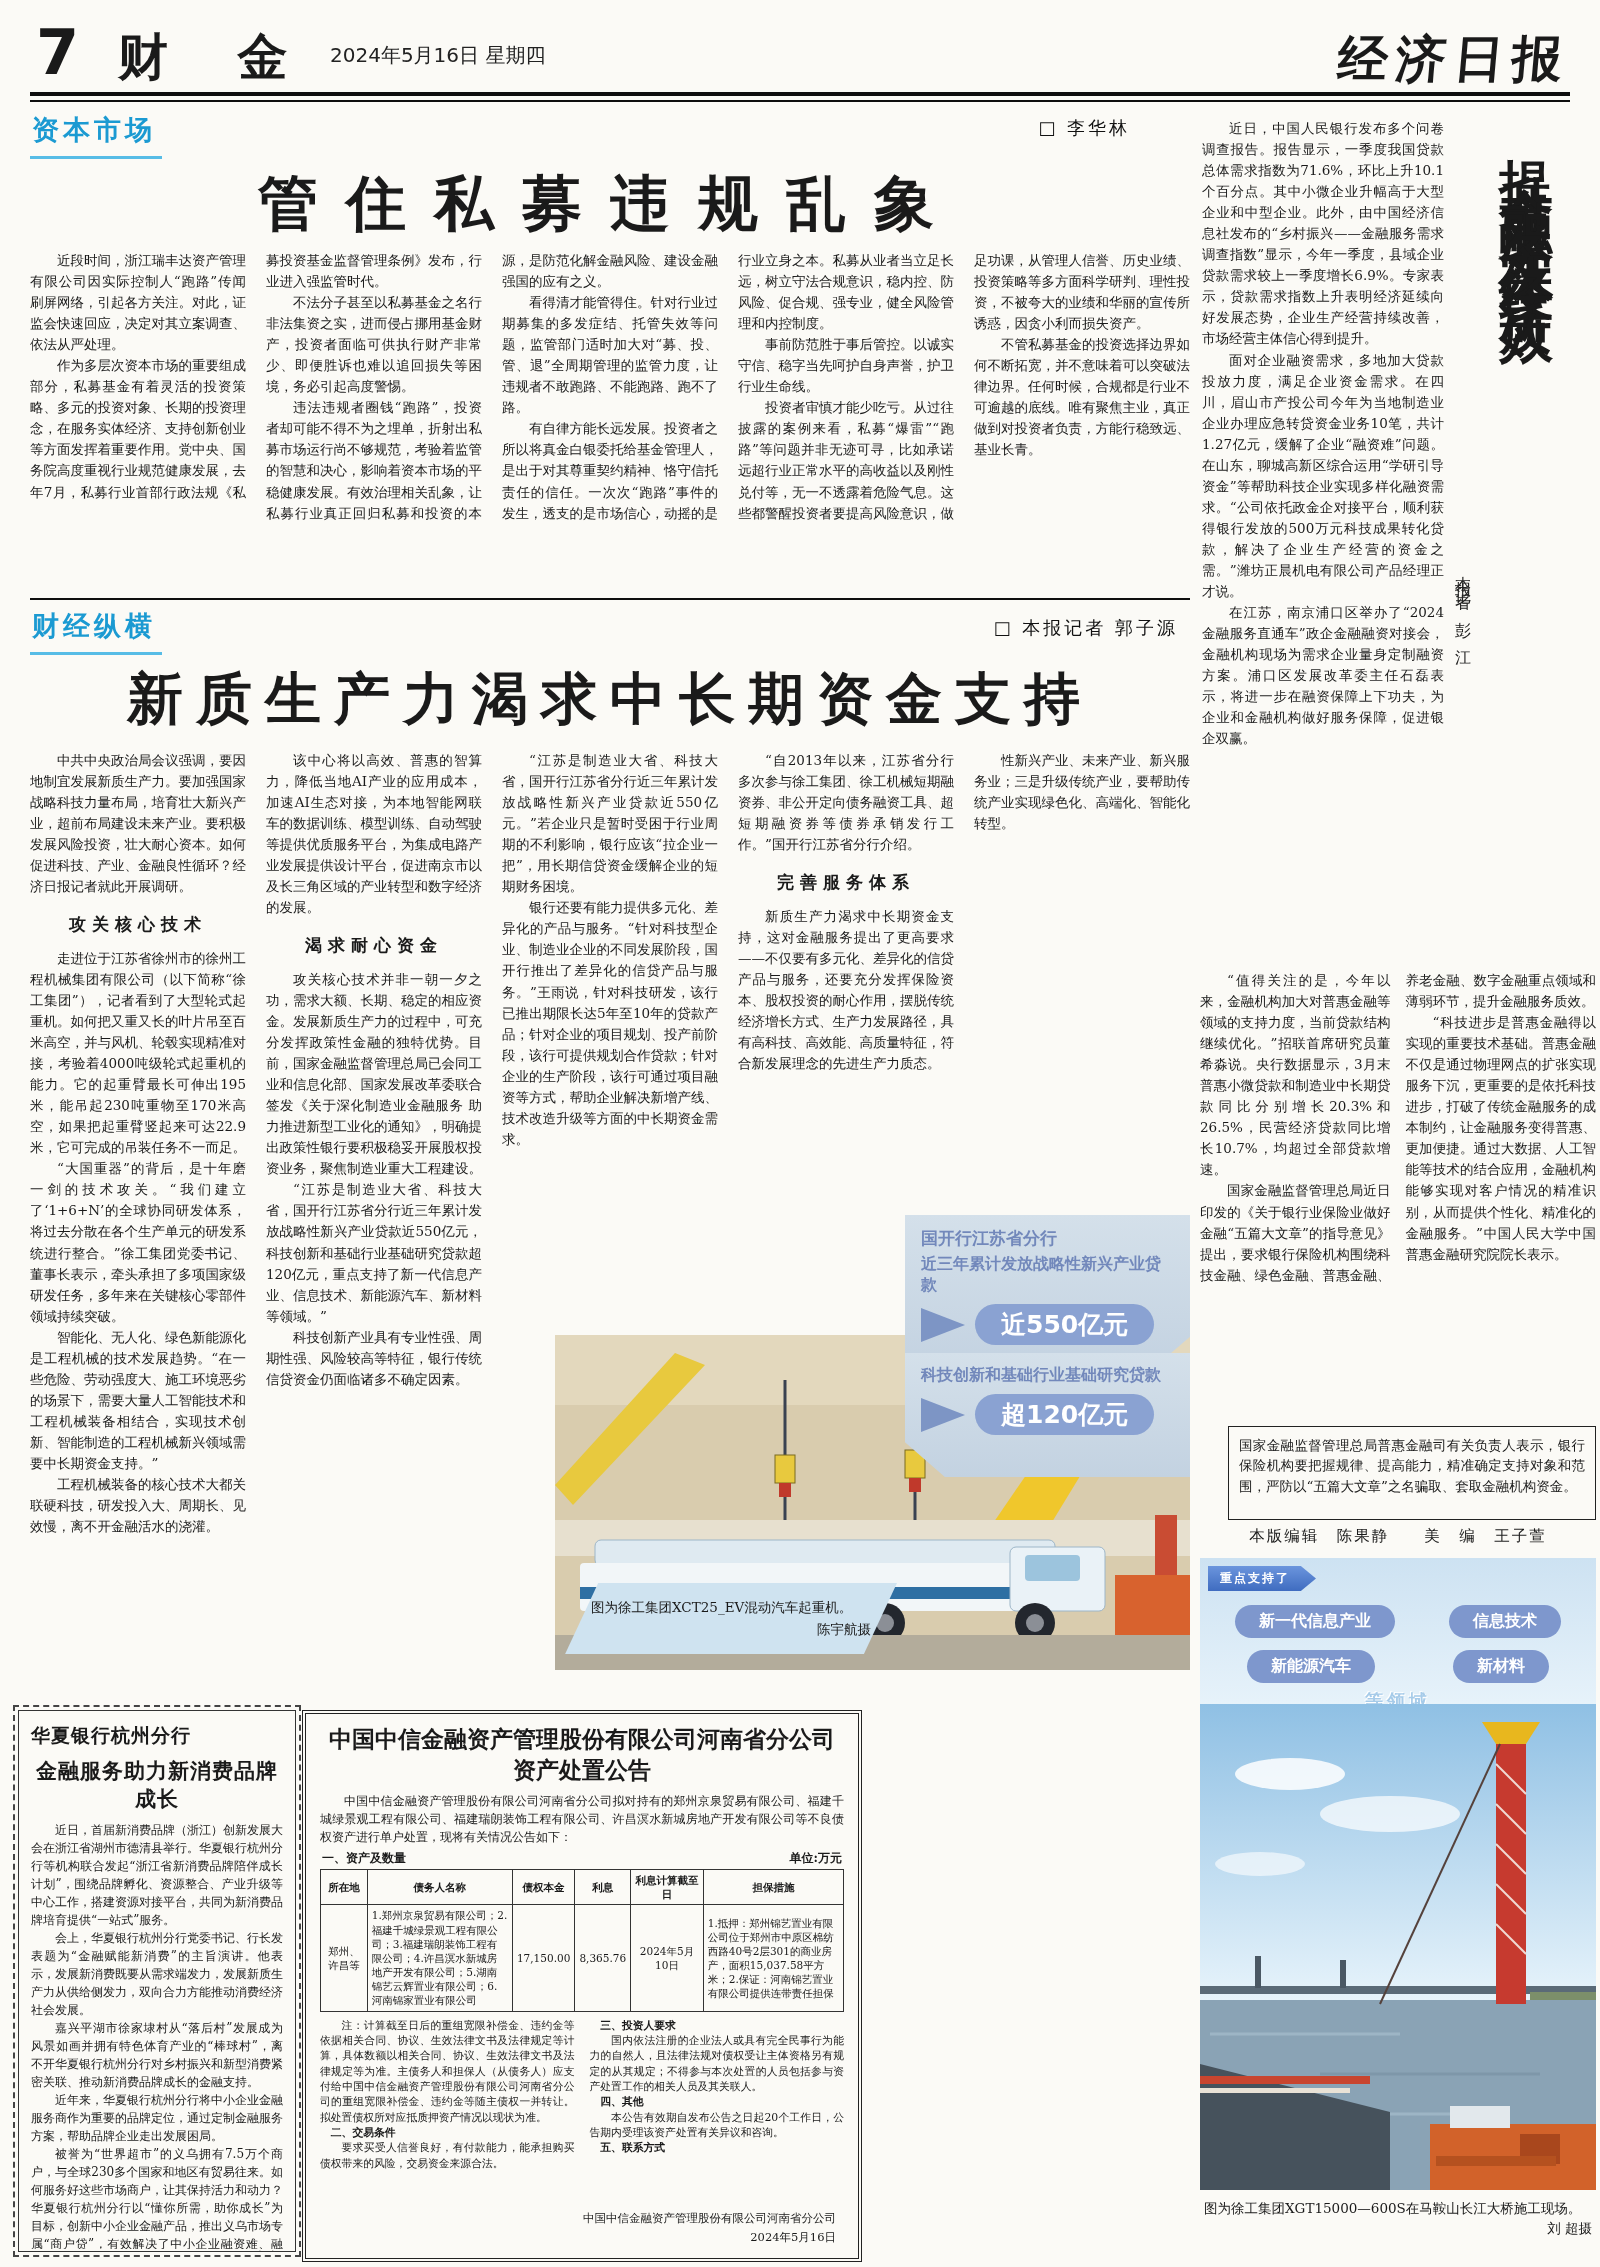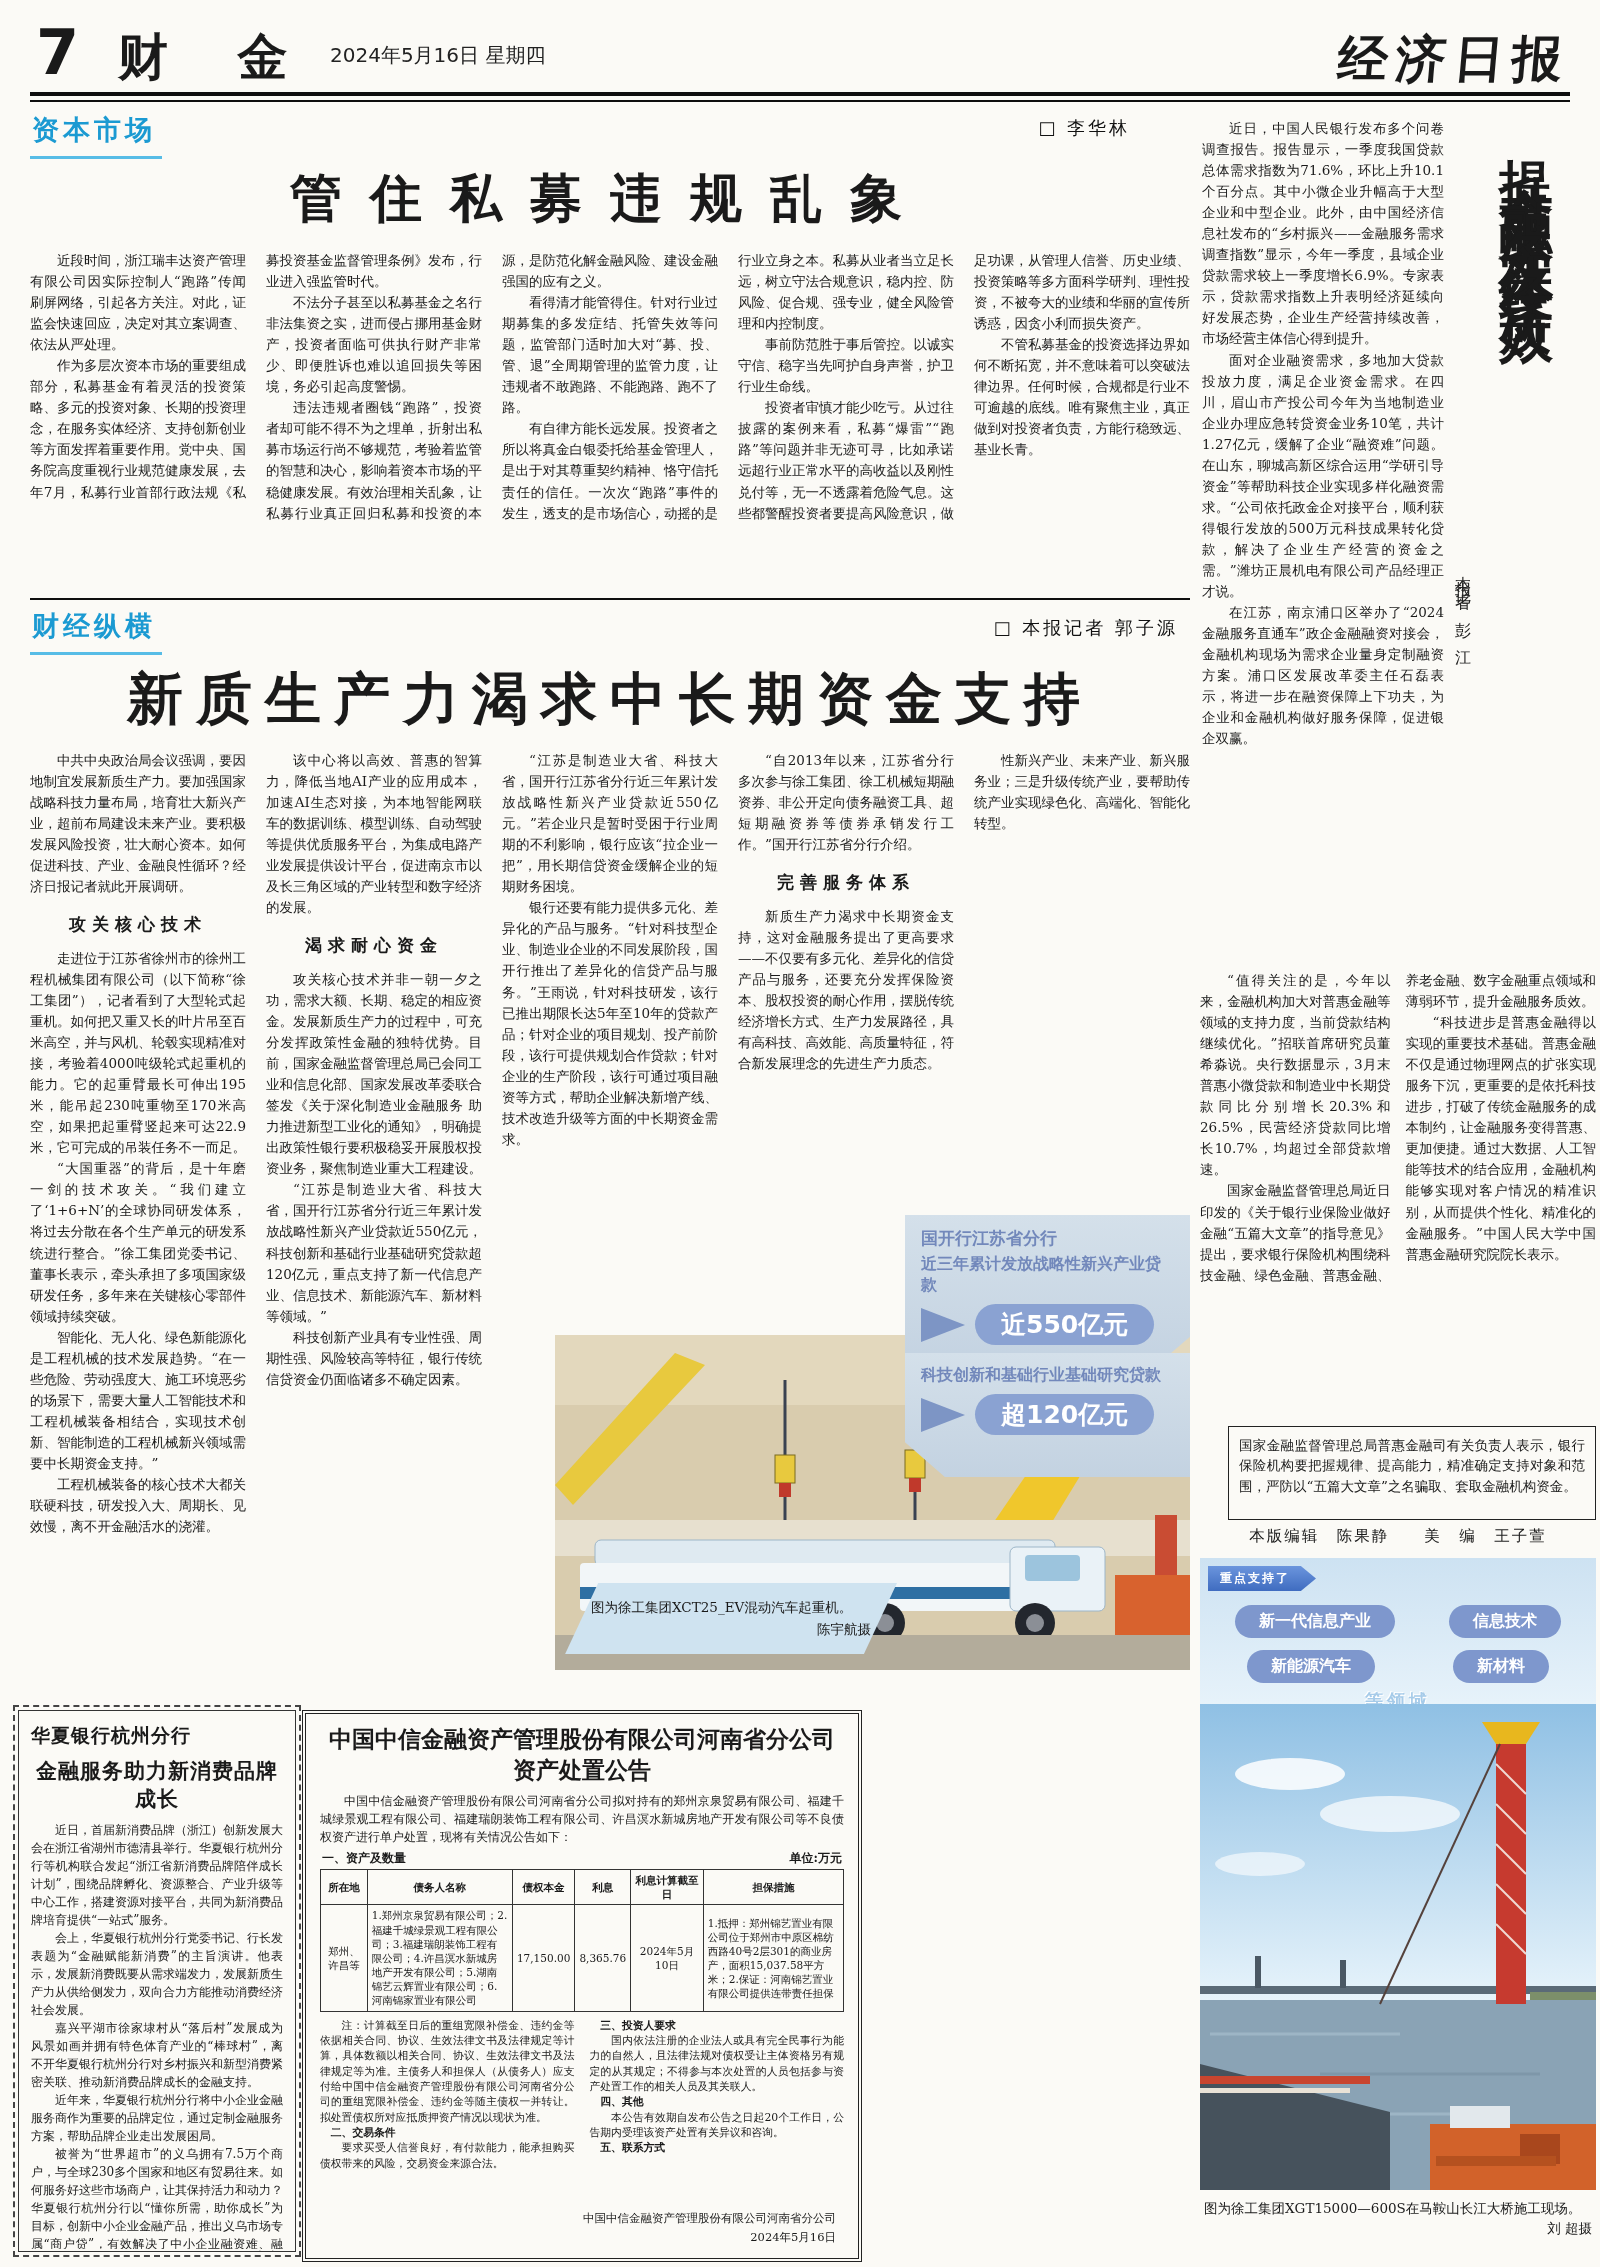--- a/index.html
+++ b/index.html
@@ -11,21 +11,21 @@
   .secname{font-family:"DejaVu Sans","Liberation Sans",sans-serif;font-weight:900;font-size:50px;letter-spacing:26px;}
   .pagedate{font-size:20px;font-family:"DejaVu Sans","Liberation Sans",sans-serif;color:#222;}
   .masthead{font-family:"DejaVu Serif","Liberation Serif",serif;font-weight:bold;font-size:50px;
             transform:skewX(-5deg);letter-spacing:8px;}
   .hrule1{height:4px;background:#0e0e0e;}
   .hrule2{height:2px;background:#0e0e0e;}
   
   .kicker{color:#1b9ad2;font-family:"DejaVu Sans","Liberation Sans",sans-serif;font-weight:bold;
           font-size:27px;letter-spacing:4px;display:inline-block;border-bottom:3px solid #57bce6;padding:0 6px 8px 2px;}
   .byline{font-size:18px;letter-spacing:3px;color:#111;}
-  .headline1{font-family:Liberation Mono, monospace;font-weight:900;font-size:52px;
+  .headline1{font-family:Liberation Mono, monospace;font-weight:900;font-size:60px;
              letter-spacing:28px;text-align:center;white-space:nowrap;}
   .headline2{font-family:"DejaVu Serif","Liberation Serif",serif;font-weight:900;font-size:56px;
              letter-spacing:13px;text-align:center;white-space:nowrap;}
   
   .bodytext{font-size:13.5px;line-height:1.56;text-align:justify;overflow:hidden;}
   .bodytext p{margin:0;text-indent:2em;}
   .colblock{position:absolute;overflow:hidden;}
   .subhead{font-family:"DejaVu Sans","Liberation Sans",sans-serif;font-weight:bold;font-size:17px;
            text-align:center;margin:14px 0 10px 0;letter-spacing:6px;}
   .multicol5{column-count:5;column-gap:20px;}

